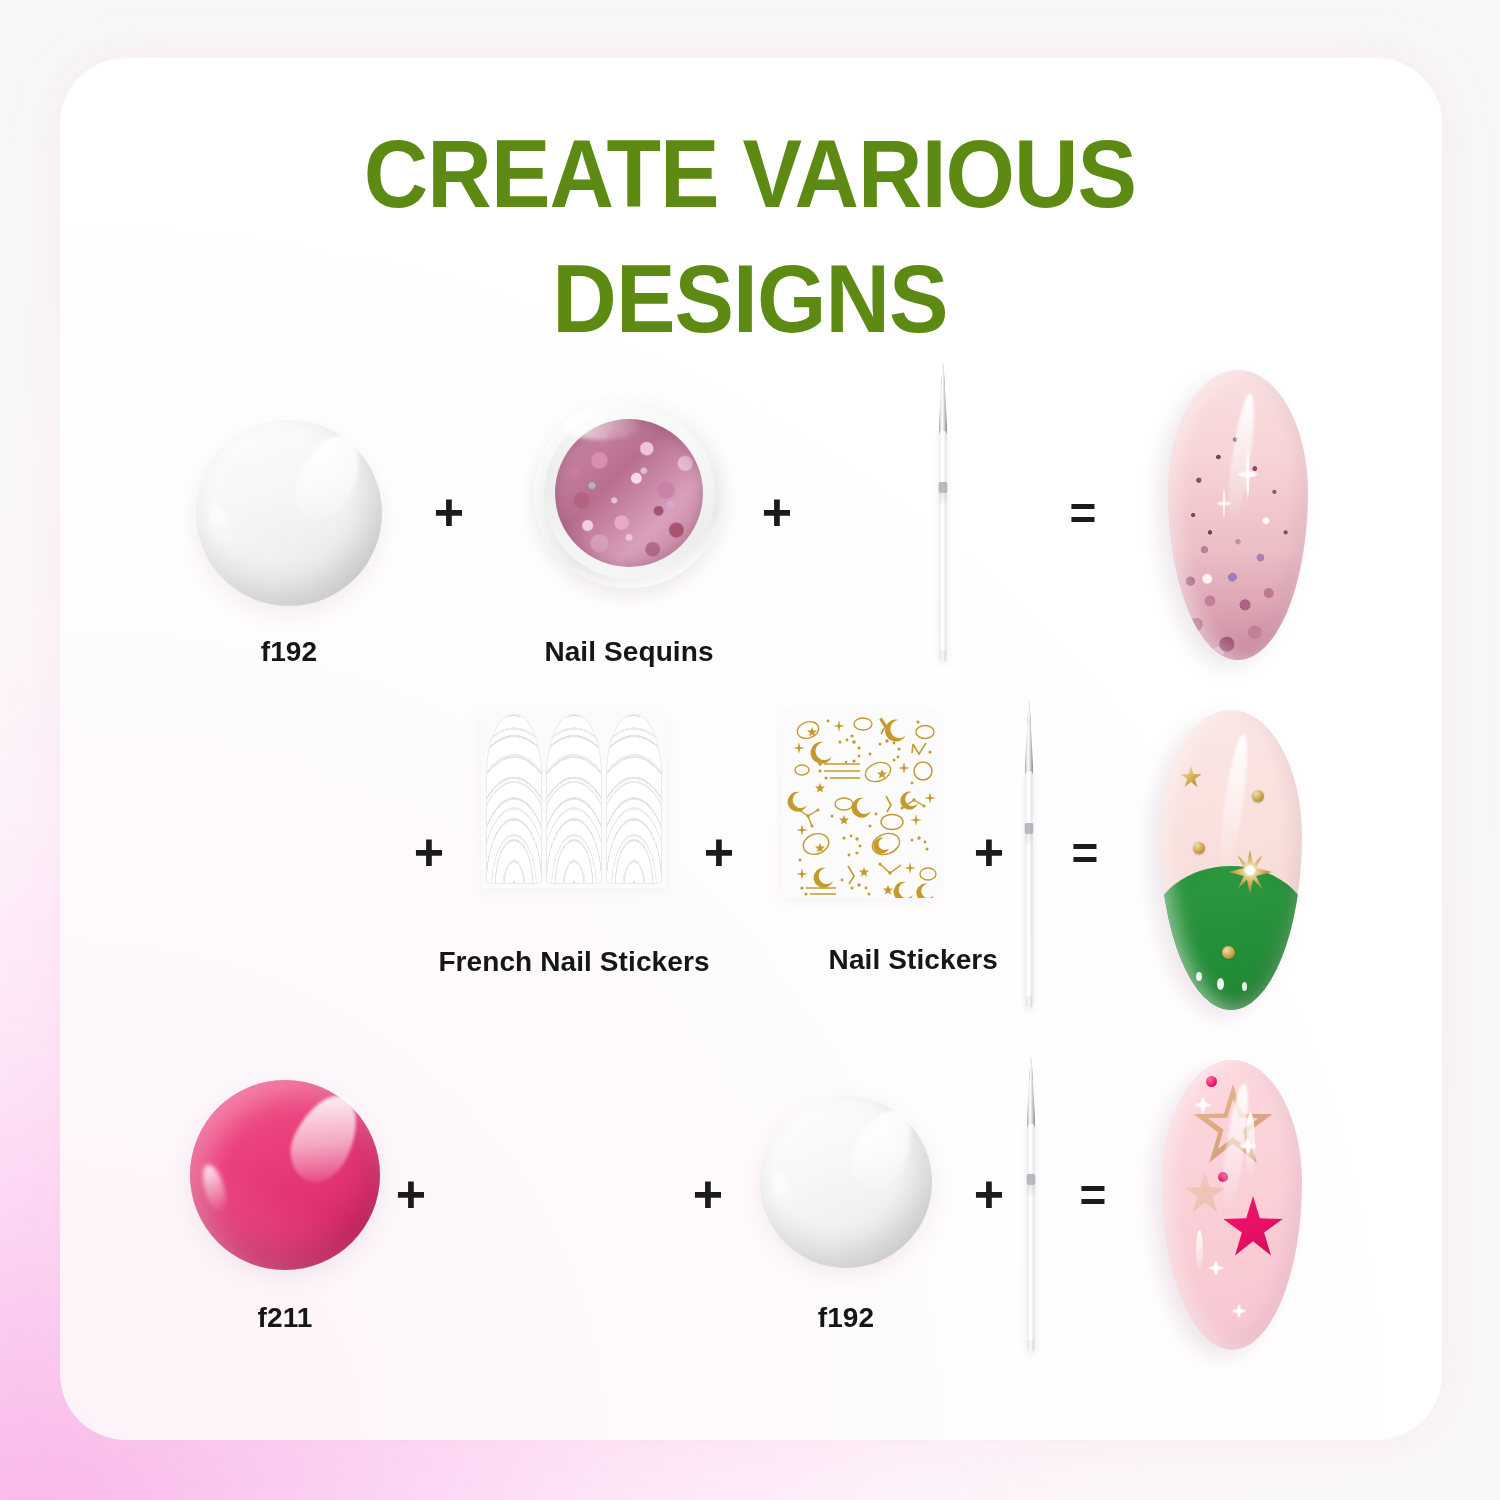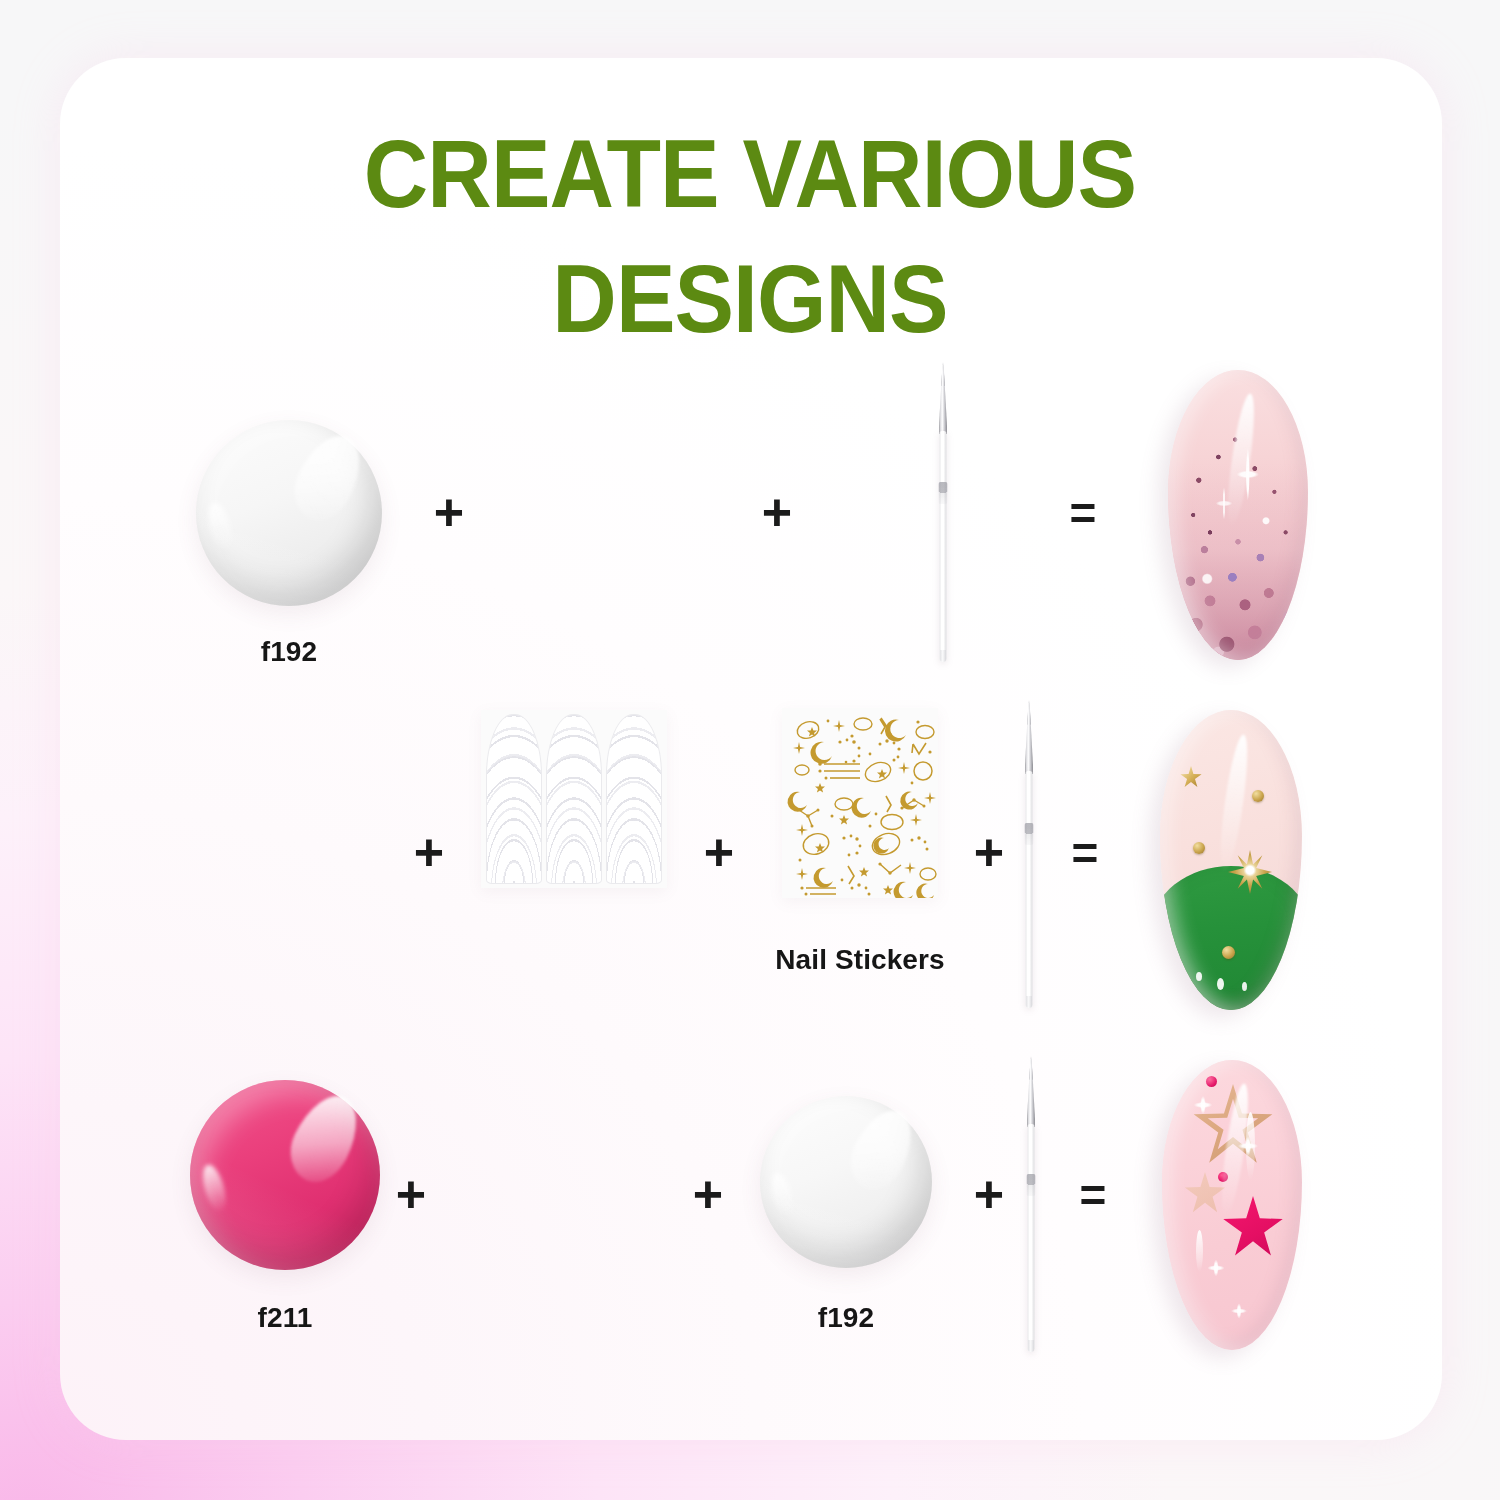--- a/index.html
+++ b/index.html
@@ -385,20 +385,29 @@
       <div class="body"></div>
       <div class="gloss-main"></div>
       <div class="gloss-side"></div>
       <div class="rim"></div>
     </div>
     <div class="caption" style="top:216px;">f192</div>
   </div>
 
   <div class="op plus" style="left:424px; top:128px; width:50px;">+</div>
 
+  <div class="cell" style="left:534px; top:40px; width:190px;">
+    <div class="jar" style="width:190px;height:190px;">
+      <div class="glass"></div>
+      <div class="glass2"></div>
+      <div class="fill"></div>
+      <div class="hl"></div>
+    </div>
+    <div class="caption" style="top:238px;">Nail Sequins</div>
+  </div>
 
   <div class="op plus" style="left:752px; top:128px; width:50px;">+</div>
 
   <div class="brush" style="left:908px; top:4px; width:70px; height:300px;">
     <div class="tip"></div>
     <div class="ferrule"></div>
     <div class="handle"></div>
     <div class="logo"></div>
     <div class="end"></div>
   </div>
@@ -428,20 +437,21 @@
       </div>
       <div class="fstrip">
         <div class="arcs"></div>
         <div class="arcs2"></div>
       </div>
       <div class="fstrip">
         <div class="arcs"></div>
         <div class="arcs2"></div>
       </div>
     </div>
+    <div class="caption" style="top:236px;">French Nail Stickers</div>
   </div>
 
   <div class="op plus" style="left:694px; top:126px; width:50px;">+</div>
 
   <div class="cell" style="left:722px; top:8px; width:276px;">
     <div class="gsheet" style="margin:0 auto; width:156px; height:190px;">
       <svg viewBox="0 0 156 190" width="156" height="190">
         <defs>
           <g id="st5">
               <path d="M0,-5 L1.4,-1.6 L5,-1.4 L2.1,0.9 L3.1,4.6 L0,2.4 L-3.1,4.6 L-2.1,0.9 L-5,-1.4 L-1.4,-1.6 Z"></path>
@@ -575,21 +585,21 @@
               <circle cx="84" cy="180" r="1.4"></circle>
             <circle cx="87" cy="186" r="1.5"></circle>
           </g>
           <use href="#st5" x="106" y="182" stroke="none"></use>
           <path d="M124,174 a8,8 0 1,0 7,13 a10,10 0 1,1 -7,-13 Z" stroke="none"></path>
           <path d="M146,176 a7,7 0 1,0 6,11 a9,9 0 1,1 -6,-11 Z" stroke="none"></path>
           <circle cx="60" cy="172" r="1.4" stroke="none"></circle>
         </g>
       </svg>
     </div>
-    <div class="caption" style="top:236px;">Nail Stickers</div>
+    <div class="caption" style="top:236px;text-align:right;">Nail Stickers</div>
   </div>
 
   <div class="op plus" style="left:964px; top:126px; width:50px;">+</div>
 
   <div class="brush" style="left:994px; top:0px; width:70px; height:308px;">
     <div class="tip"></div>
     <div class="ferrule"></div>
     <div class="handle"></div>
     <div class="logo"></div>
     <div class="end"></div>

